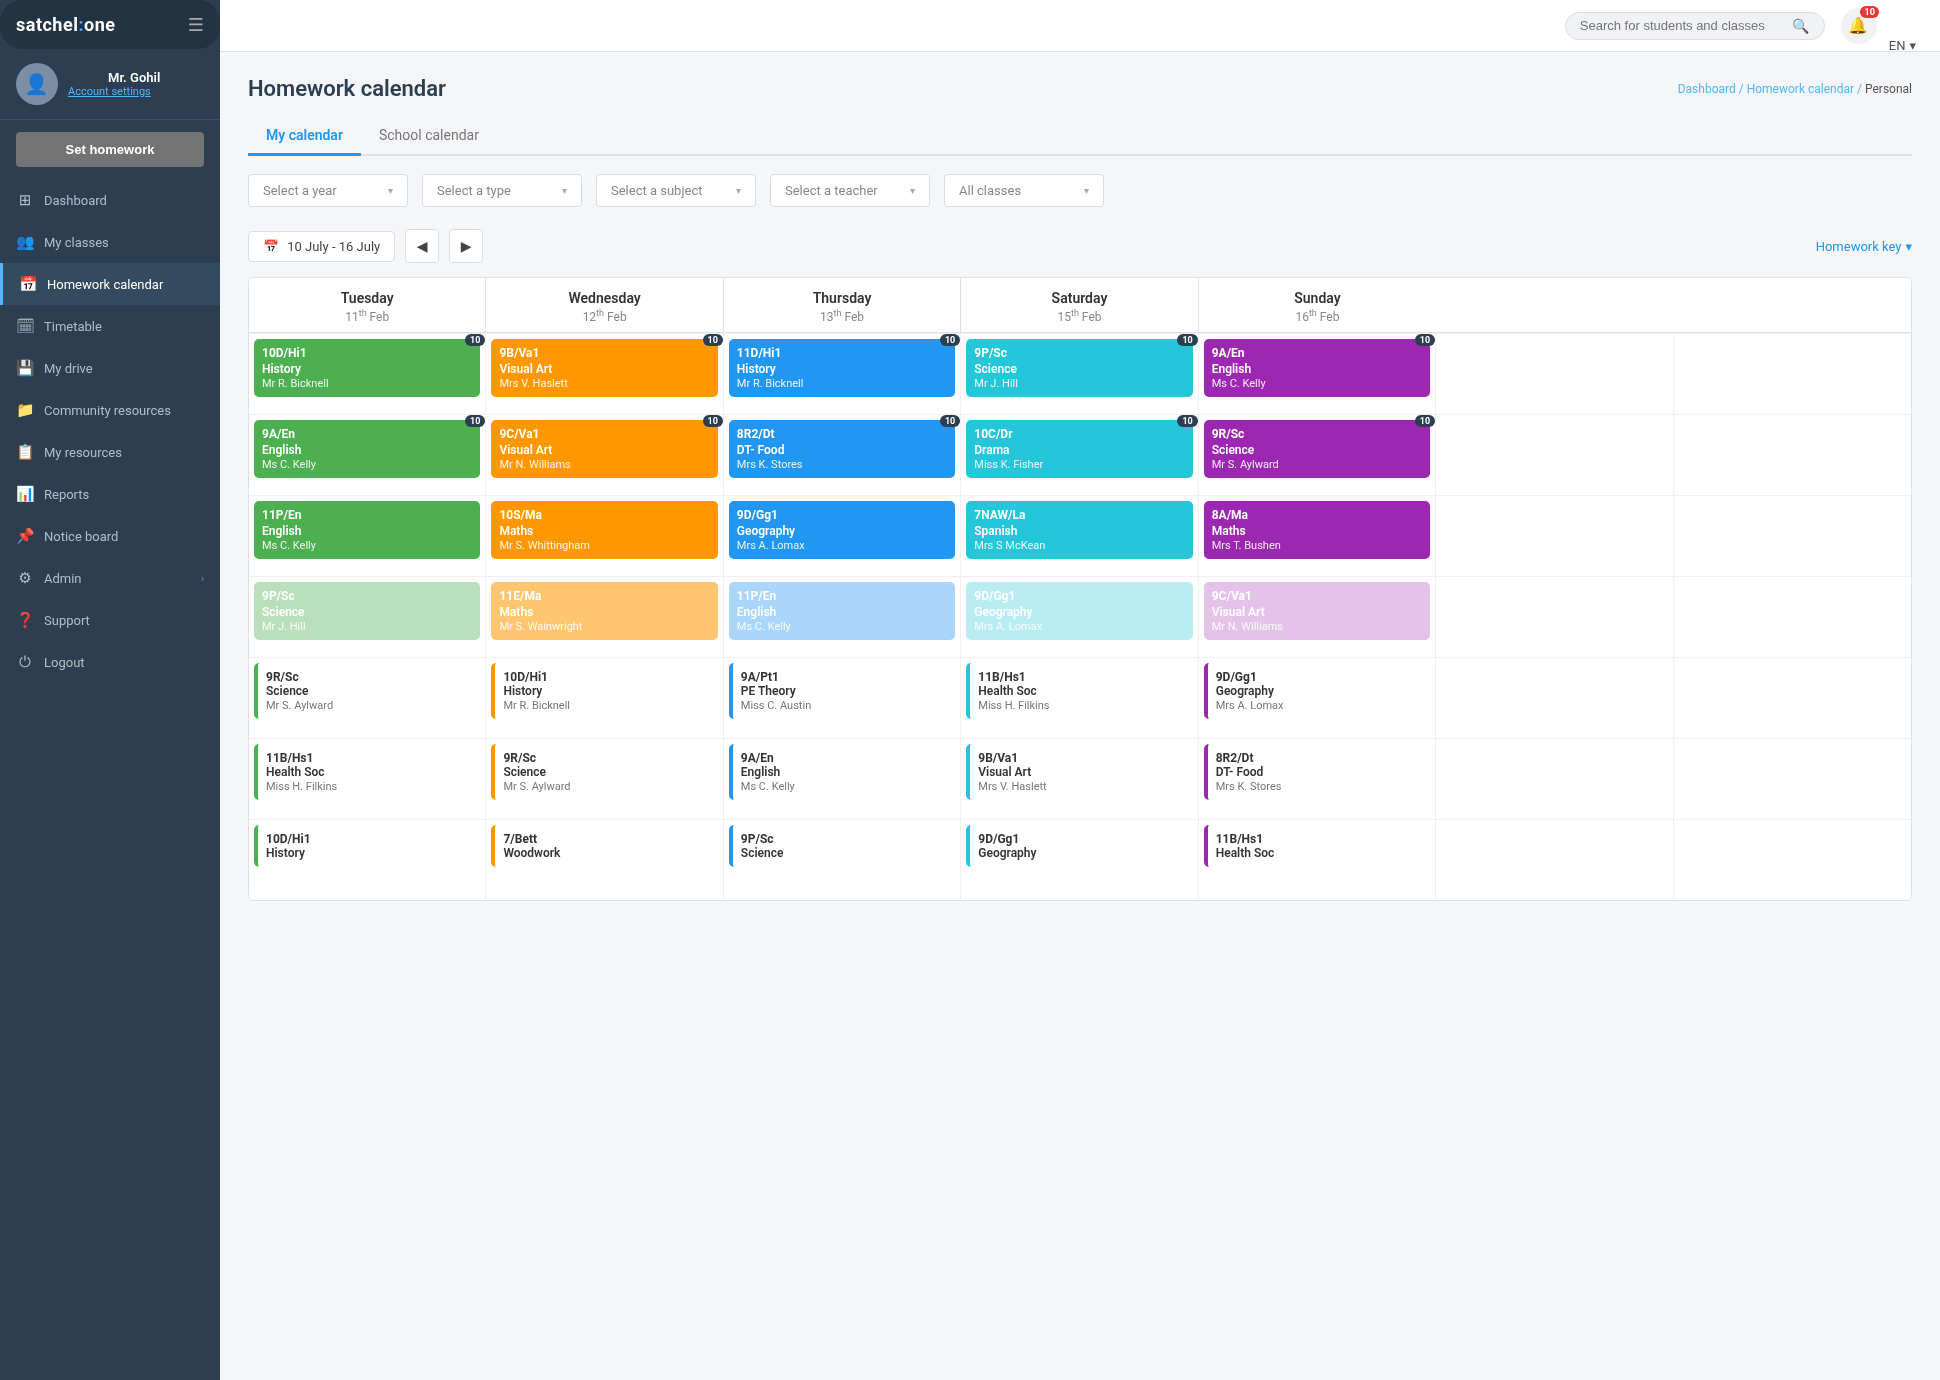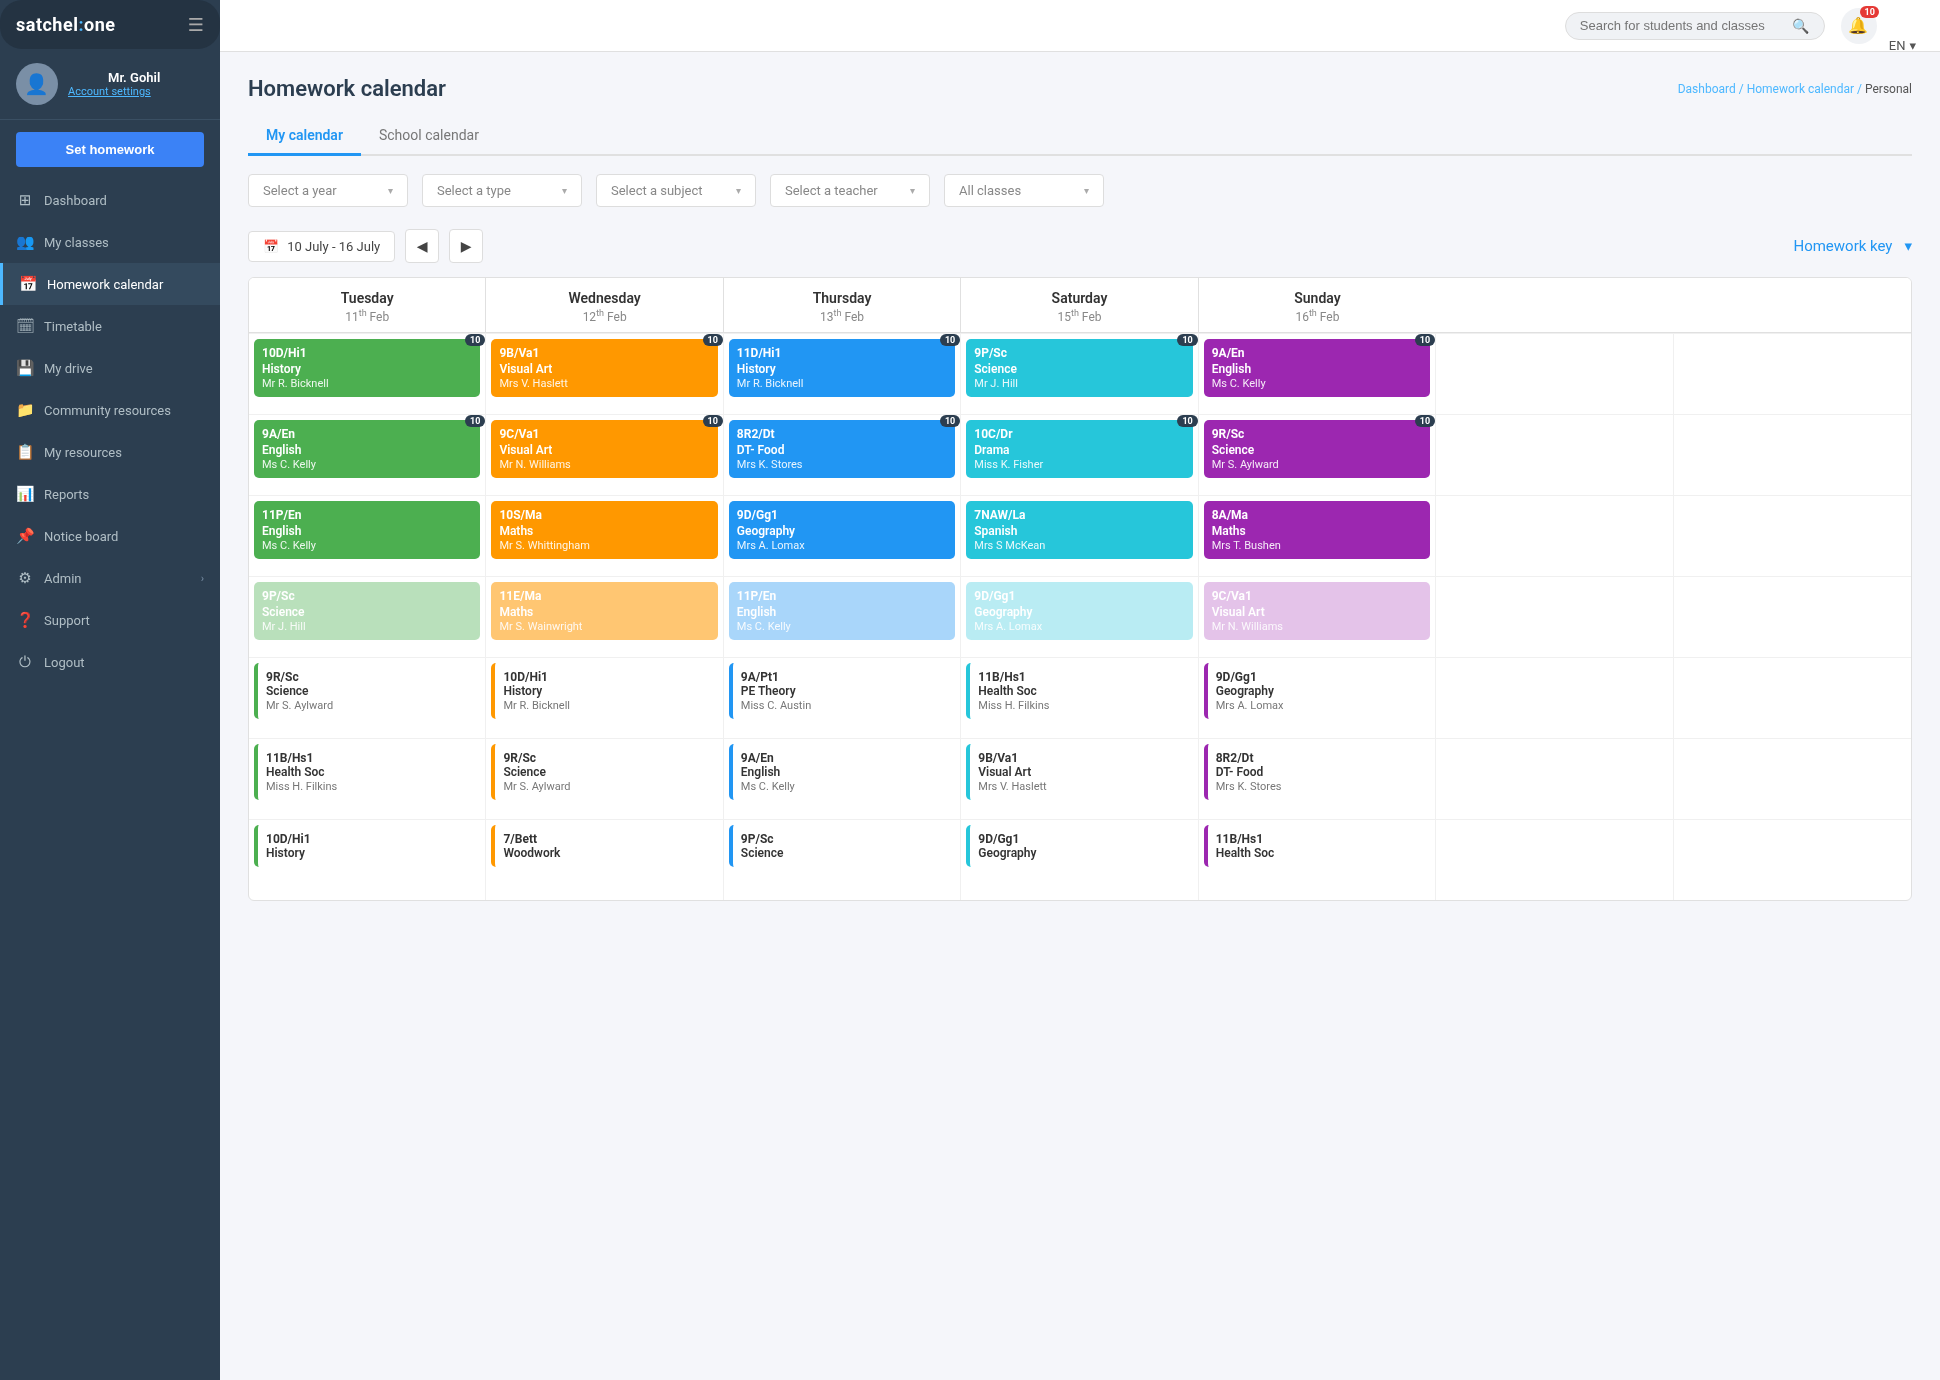--- a/index.html
+++ b/index.html
@@ -47,21 +47,21 @@
       flex-shrink: 0;
       display: flex; align-items: center; justify-content: center;
       font-size: 20px;
     }
     #user-name { font-size: 13px; font-weight: 600; color: #fff; padding-left: 40px; }
     #account-settings { font-size: 11px; color: #4db8ff; text-decoration: underline; cursor: pointer; }
 
     #set-homework-btn {
       margin: 12px 16px;
       padding: 10px;
-      background: #3b82f6;
+      background: #737373;
       color: #fff;
       border: none;
       border-radius: 4px;
       font-size: 13px;
       font-weight: 600;
       cursor: pointer;
       text-align: center;
     }
 
     .nav-item {
@@ -220,23 +220,23 @@
       width: 34px; height: 34px;
       border-radius: 4px;
       border: 1px solid #ddd;
       background: #fff;
       display: flex; align-items: center; justify-content: center;
       cursor: pointer;
       font-size: 14px;
       color: #444;
     }
     #homework-key {
-      display: flex; align-items: center; gap: 12px;
+      display: flex; align-items: center; gap: 4px;
       color: #2196f3;
-      font-size: 15px;
+      font-size: 13px;
       cursor: pointer;
     }
 
     
     #calendar {
       background: #fff;
       border: 1px solid #e0e0e0;
       border-radius: 6px;
       overflow: hidden;
     }

